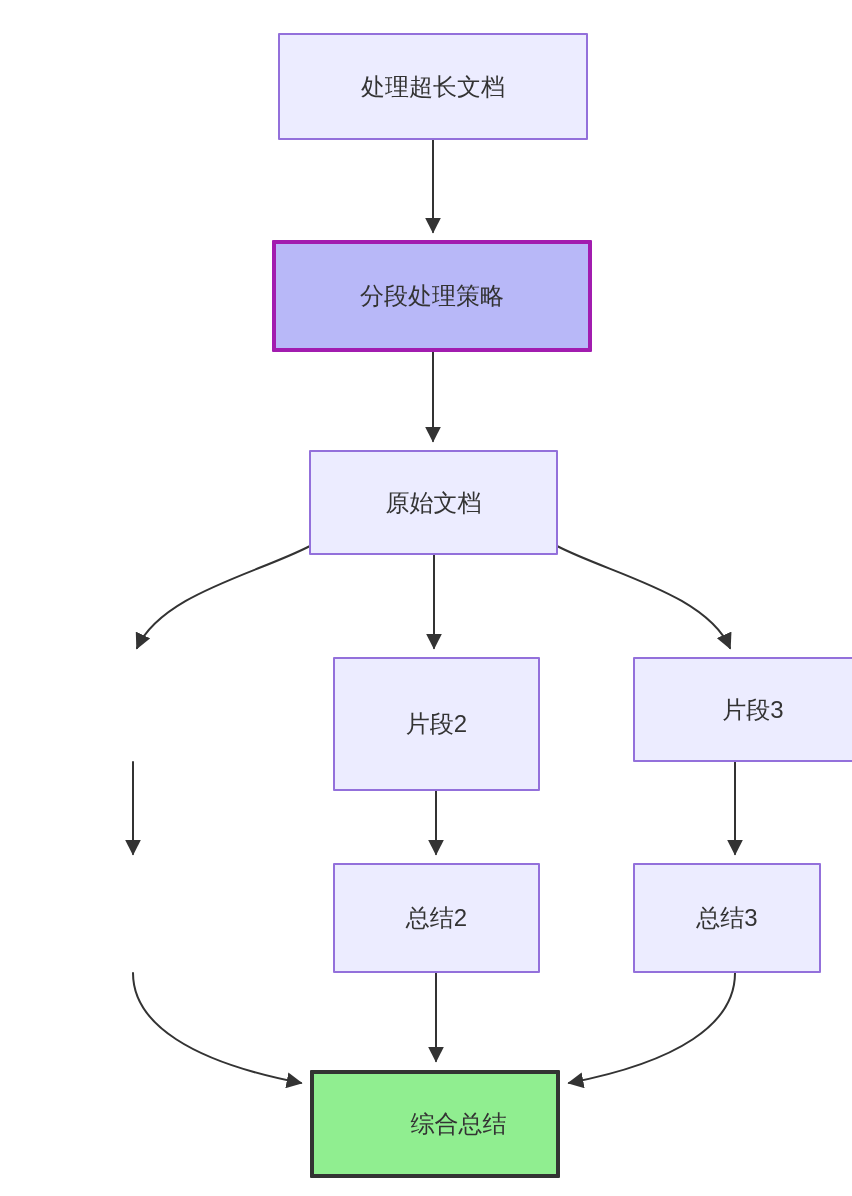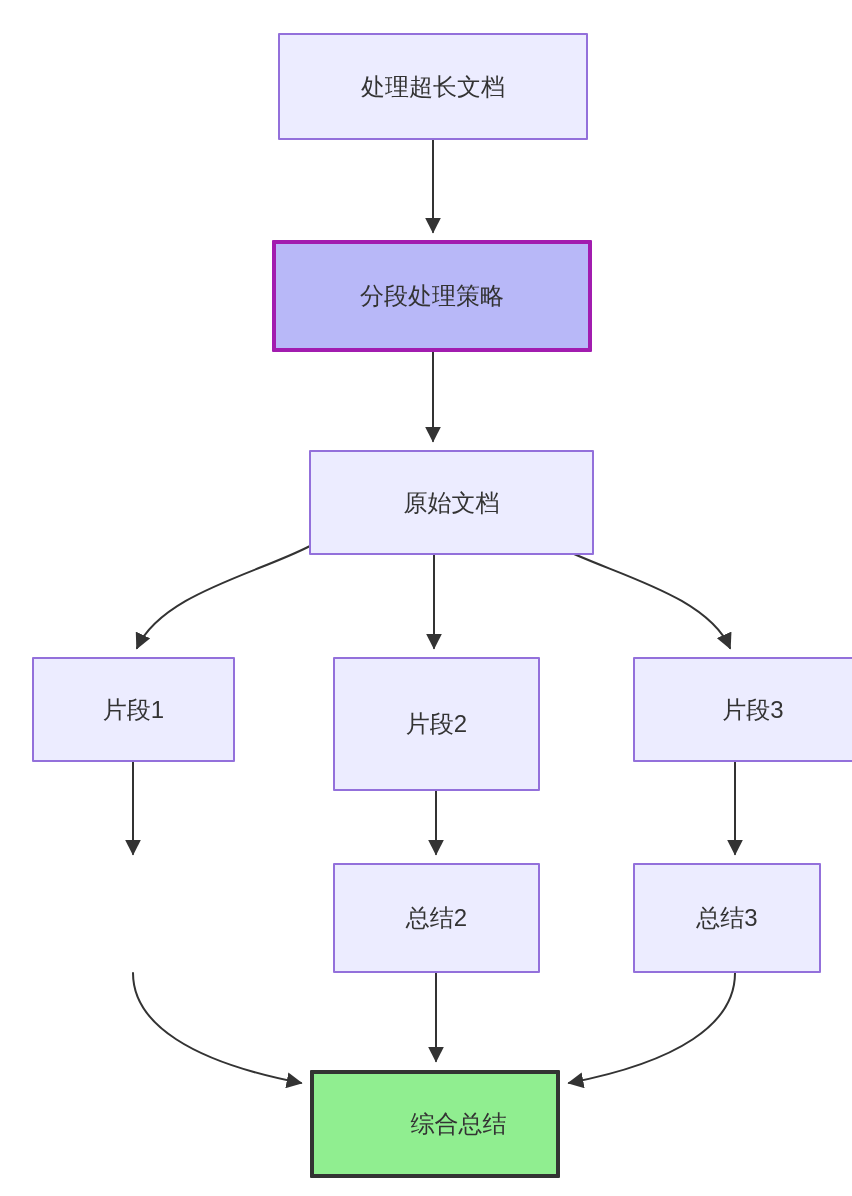--- a/index.html
+++ b/index.html
@@ -81,27 +81,24 @@
   </svg>
 
   <div class="node" style="left:278px; top:33px; width:310px; height:107px;">
     <span class="node-label">处理超长文档</span>
   </div>
 
   <div class="node node--highlight" style="left:272px; top:240px; width:320px; height:112px;">
     <span class="node-label">分段处理策略</span>
   </div>
 
-  <div class="node" style="left:309px; top:450px; width:285px; height:105px;">
+  <div class="node" style="left:309px; top:450px; width:249px; height:105px;">
     <span class="node-label">原始文档</span>
   </div>
 
-  <div class="node" style="left:32px; top:657px; width:203px; height:105px;">
-    <span class="node-label">片段1</span>
-  </div>
 
   <div class="node" style="left:333px; top:657px; width:207px; height:134px;">
     <span class="node-label">片段2</span>
   </div>
 
   <div class="node" style="left:633px; top:657px; width:240px; height:105px;">
     <span class="node-label">片段3</span>
   </div>
 
 

